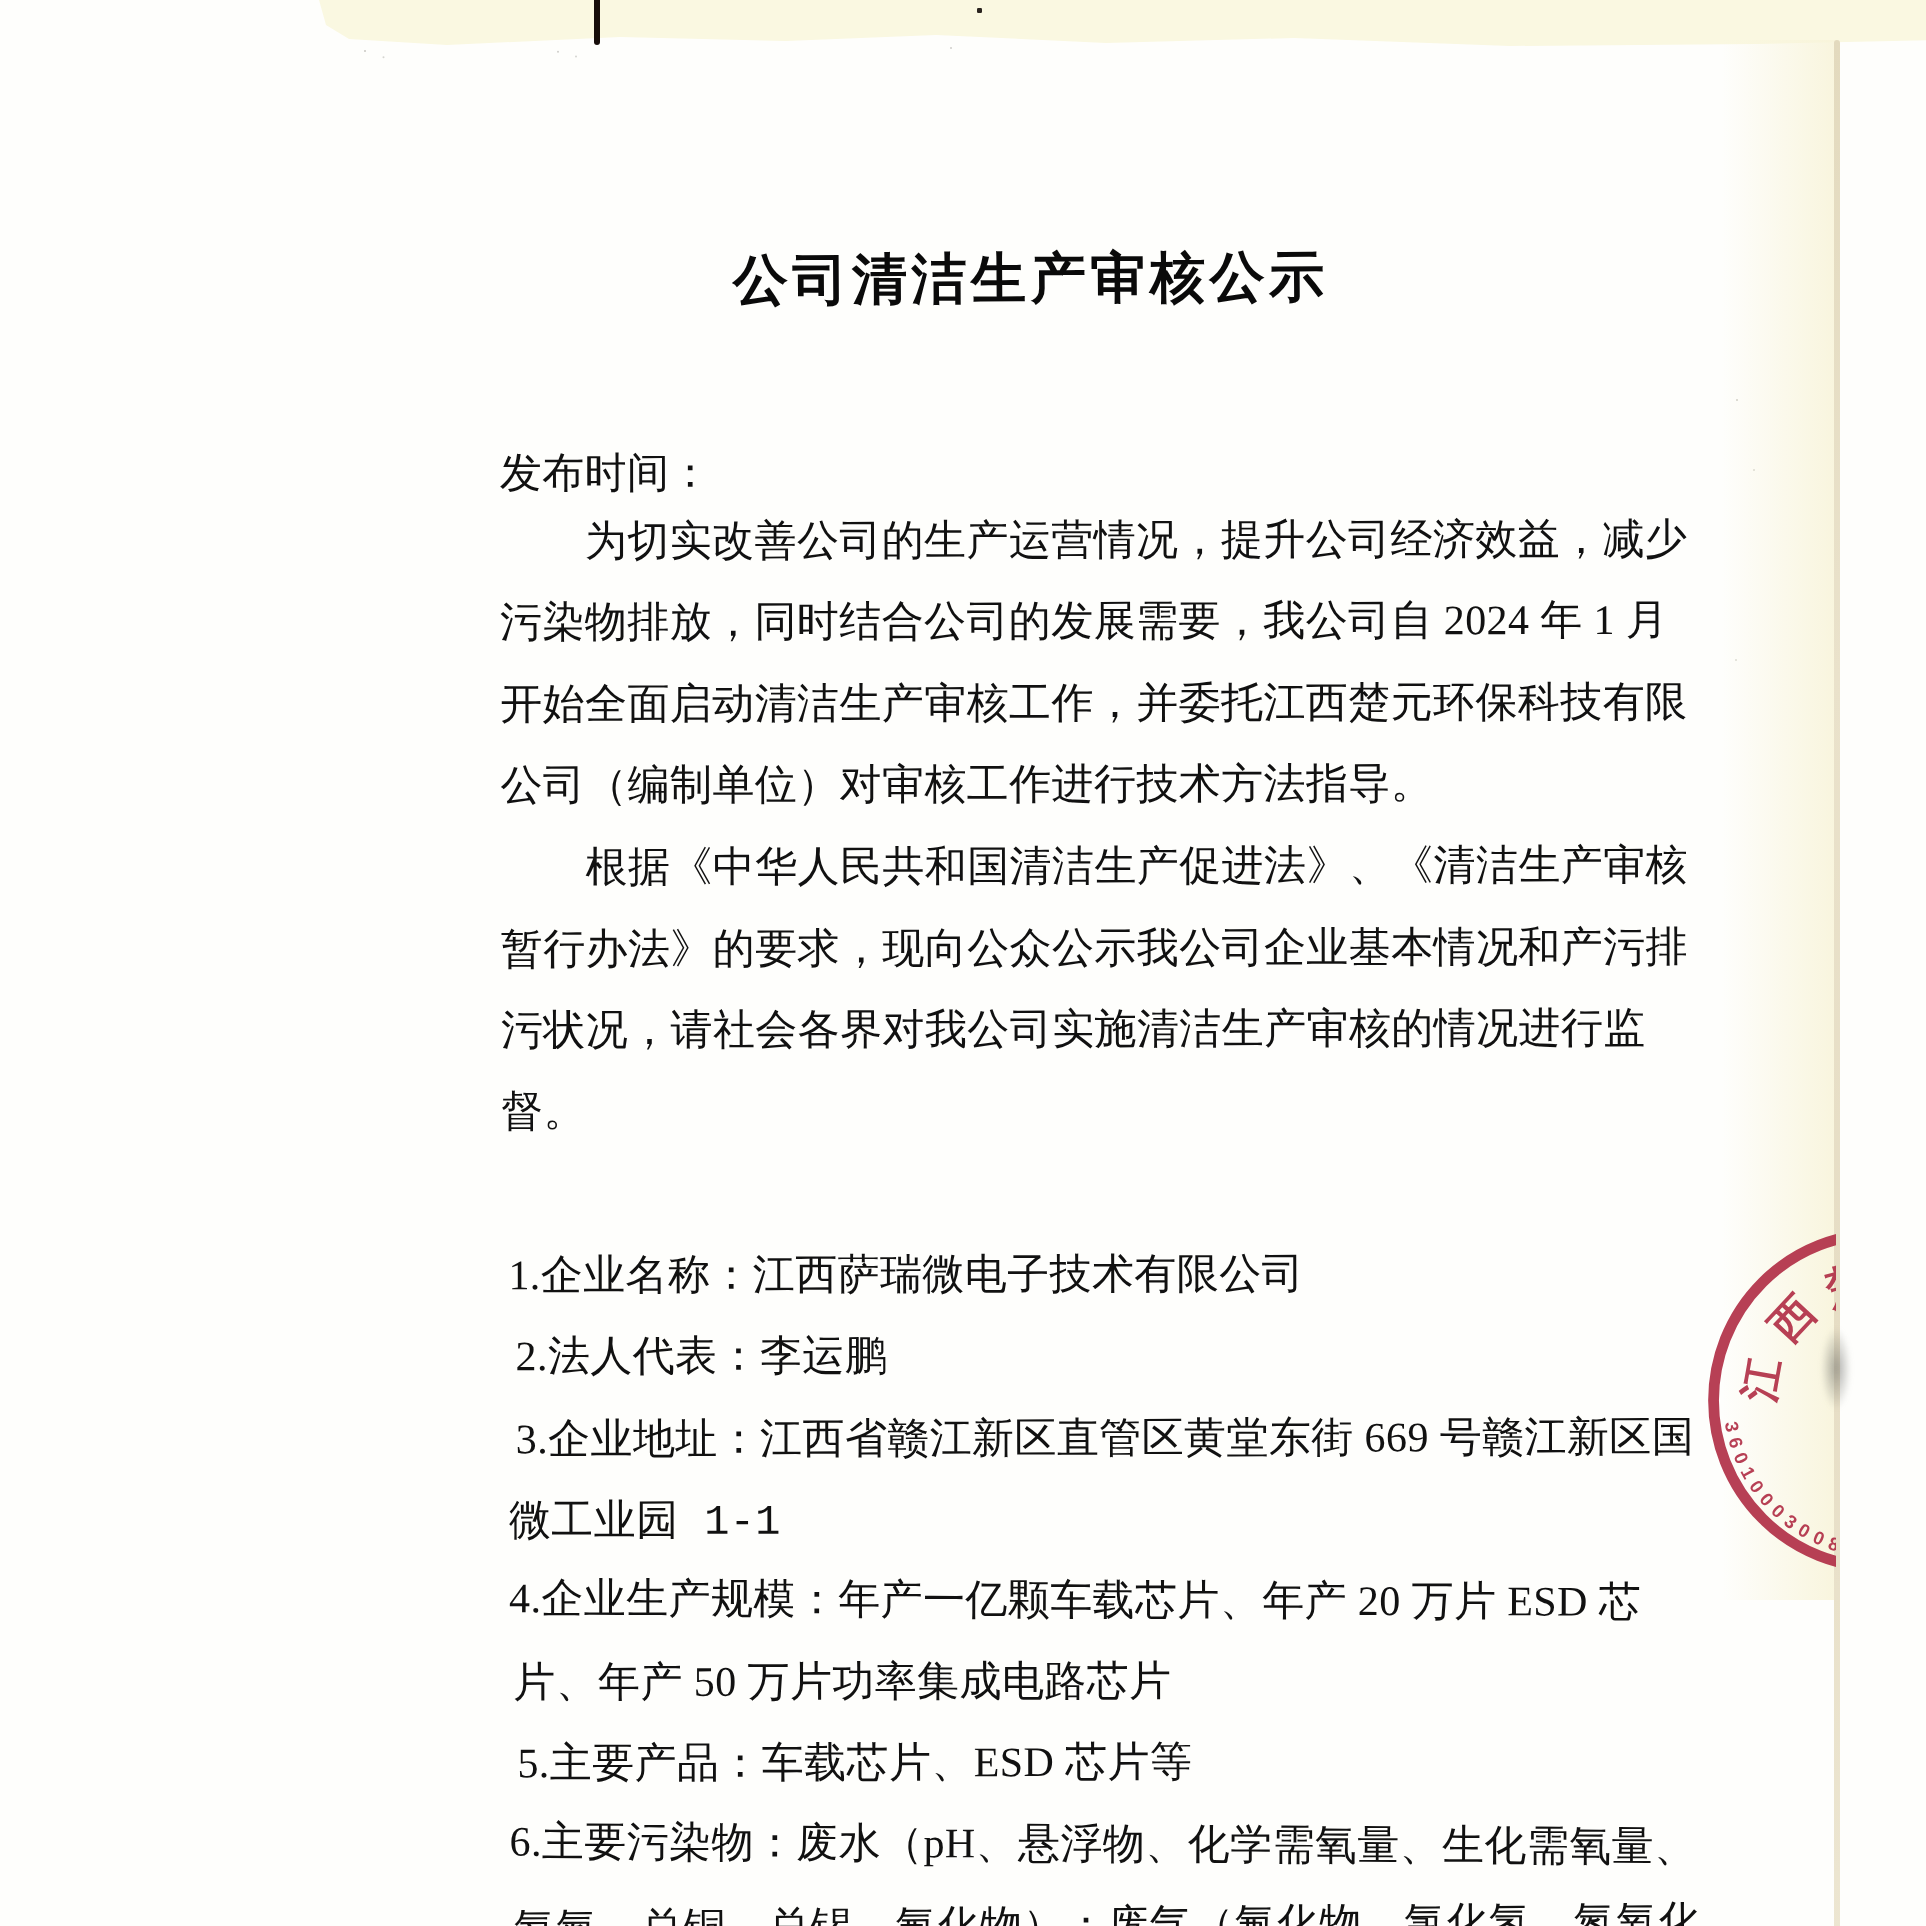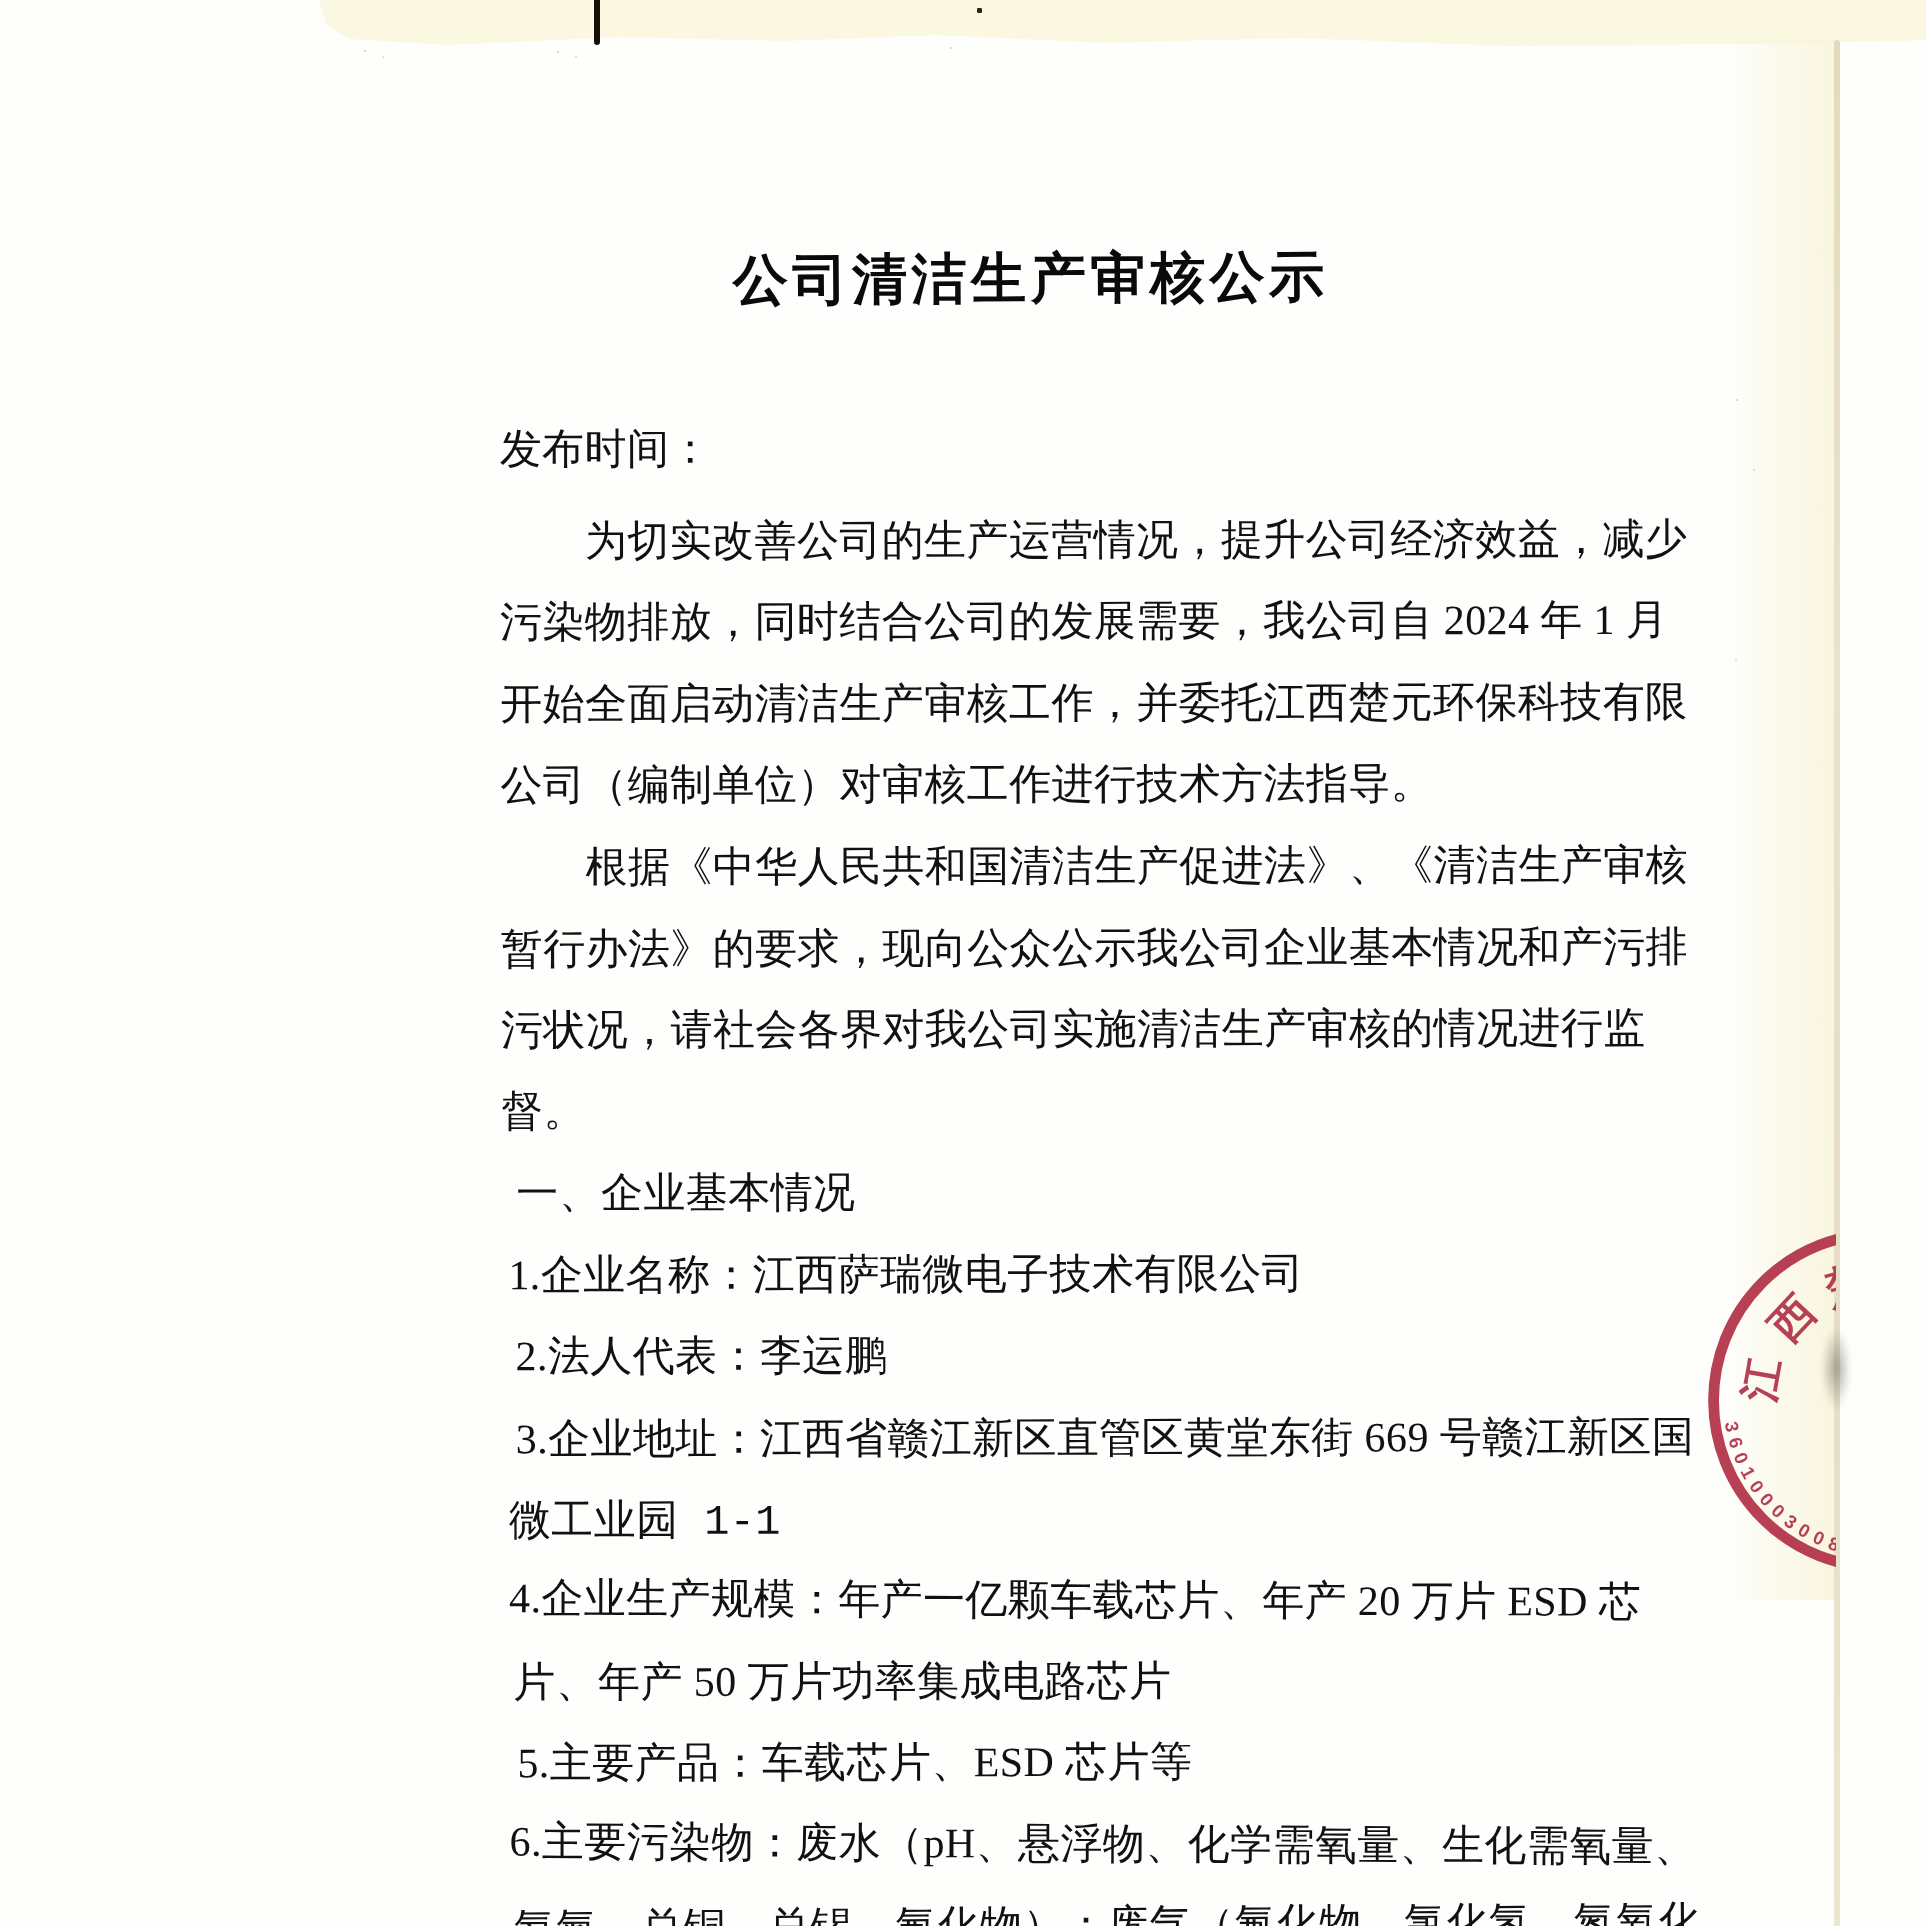--- a/index.html
+++ b/index.html
@@ -49,21 +49,21 @@
     position:absolute;left:478px;top:242px;width:1109px;
     text-align:center;font-family:"Liberation Sans","DejaVu Sans",sans-serif;
     font-weight:700;font-size:55px;letter-spacing:4.6px;color:#0a0a0a;
     transform:rotate(-0.25deg);white-space:nowrap;
   }
   .line{
     position:absolute;left:501px;white-space:nowrap;
     font-size:42px;color:#111;letter-spacing:0.4px;
   }
   .indent{left:586px;}
-  .l0{top:420px;}
+  .l0{top:444px;}
   .l1{top:512px;}
   .l2{top:593px;}
   .l3{top:675px;}
   .l4{top:756px;}
   .l5{top:838px;}
   .l6{top:920px;}
   .l7{top:1001px;}
   .l8{top:1082px;}
   .l9{top:1164px;left:516px;}
   .l10{top:1246px;left:508px;}
@@ -104,21 +104,20 @@
   <div class="title">公司清洁生产审核公示</div>
   <div class="line l0">发布时间：</div>
   <div class="line l1 indent">为切实改善公司的生产运营情况，提升公司经济效益，减少</div>
   <div class="line l2">污染物排放，同时结合公司的发展需要，我公司自 2024 年 1 月</div>
   <div class="line l3">开始全面启动清洁生产审核工作，并委托江西楚元环保科技有限</div>
   <div class="line l4">公司（编制单位）对审核工作进行技术方法指导。</div>
   <div class="line l5 indent">根据《中华人民共和国清洁生产促进法》、《清洁生产审核</div>
   <div class="line l6">暂行办法》的要求，现向公众公示我公司企业基本情况和产污排</div>
   <div class="line l7">污状况，请社会各界对我公司实施清洁生产审核的情况进行监</div>
   <div class="line l8">督。</div>
-  <div class="line l9">一、企业基本情况</div>
   <div class="line l10">1.企业名称：江西萨瑞微电子技术有限公司</div>
   <div class="line l11">2.法人代表：李运鹏</div>
   <div class="line l12">3.企业地址：江西省赣江新区直管区黄堂东街 669 号赣江新区国</div>
   <div class="line l13">微工业园 1-1</div>
   <div class="line l14">4.企业生产规模：年产一亿颗车载芯片、年产 20 万片 ESD 芯</div>
   <div class="line l15">片、年产 50 万片功率集成电路芯片</div>
   <div class="line l16">5.主要产品：车载芯片、ESD 芯片等</div>
   <div class="line l17">6.主要污染物：废水（pH、悬浮物、化学需氧量、生化需氧量、</div>
   <div class="line l18">氨氮、总铜、总锡、氟化物）；废气（氟化物、氯化氢、氮氧化</div>
 

